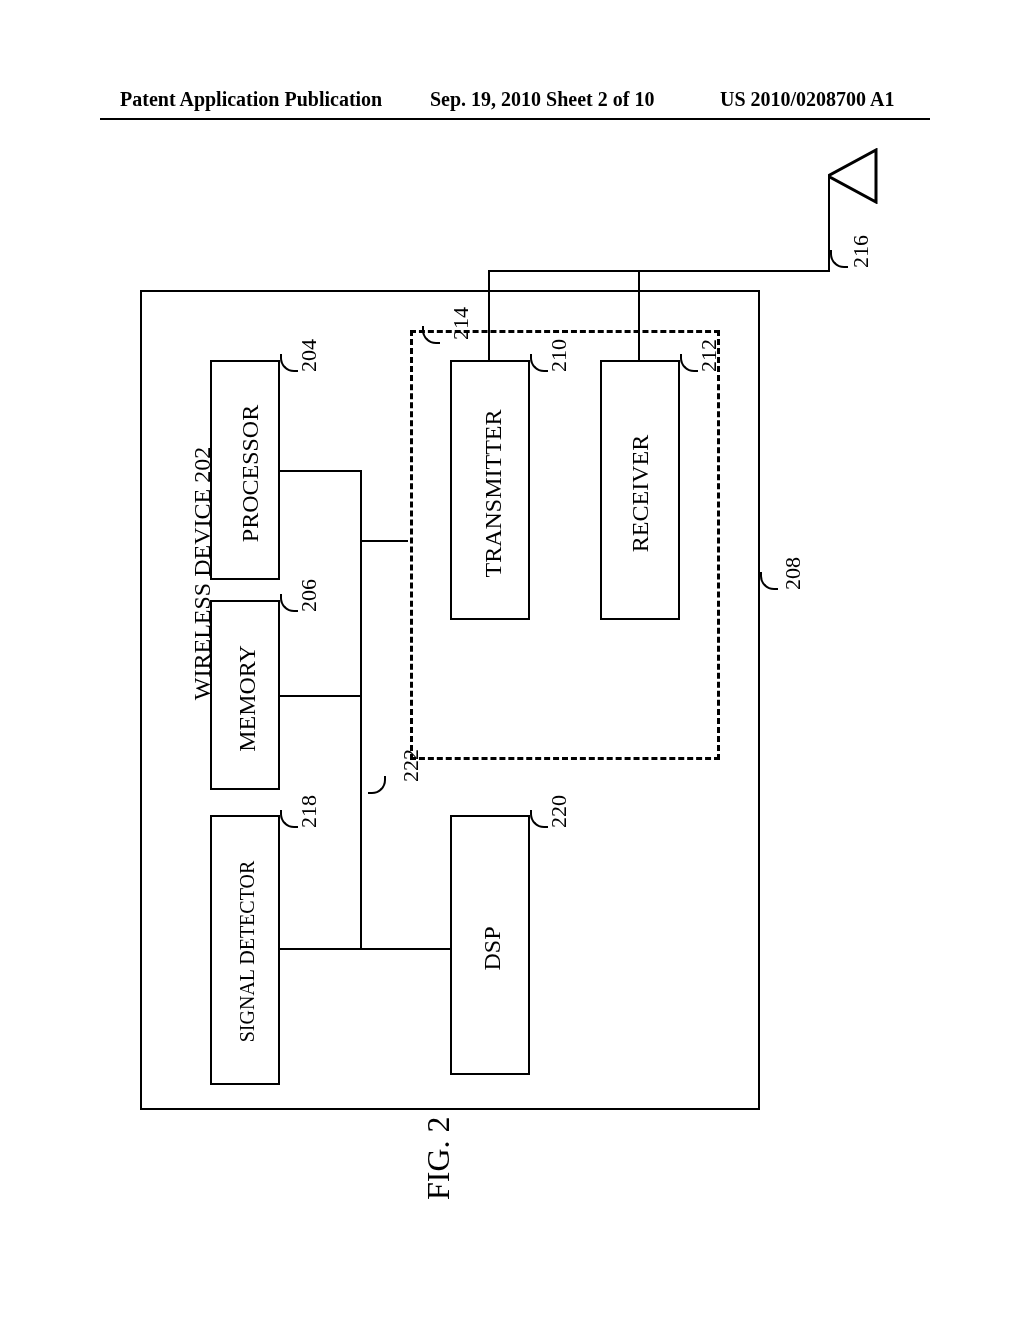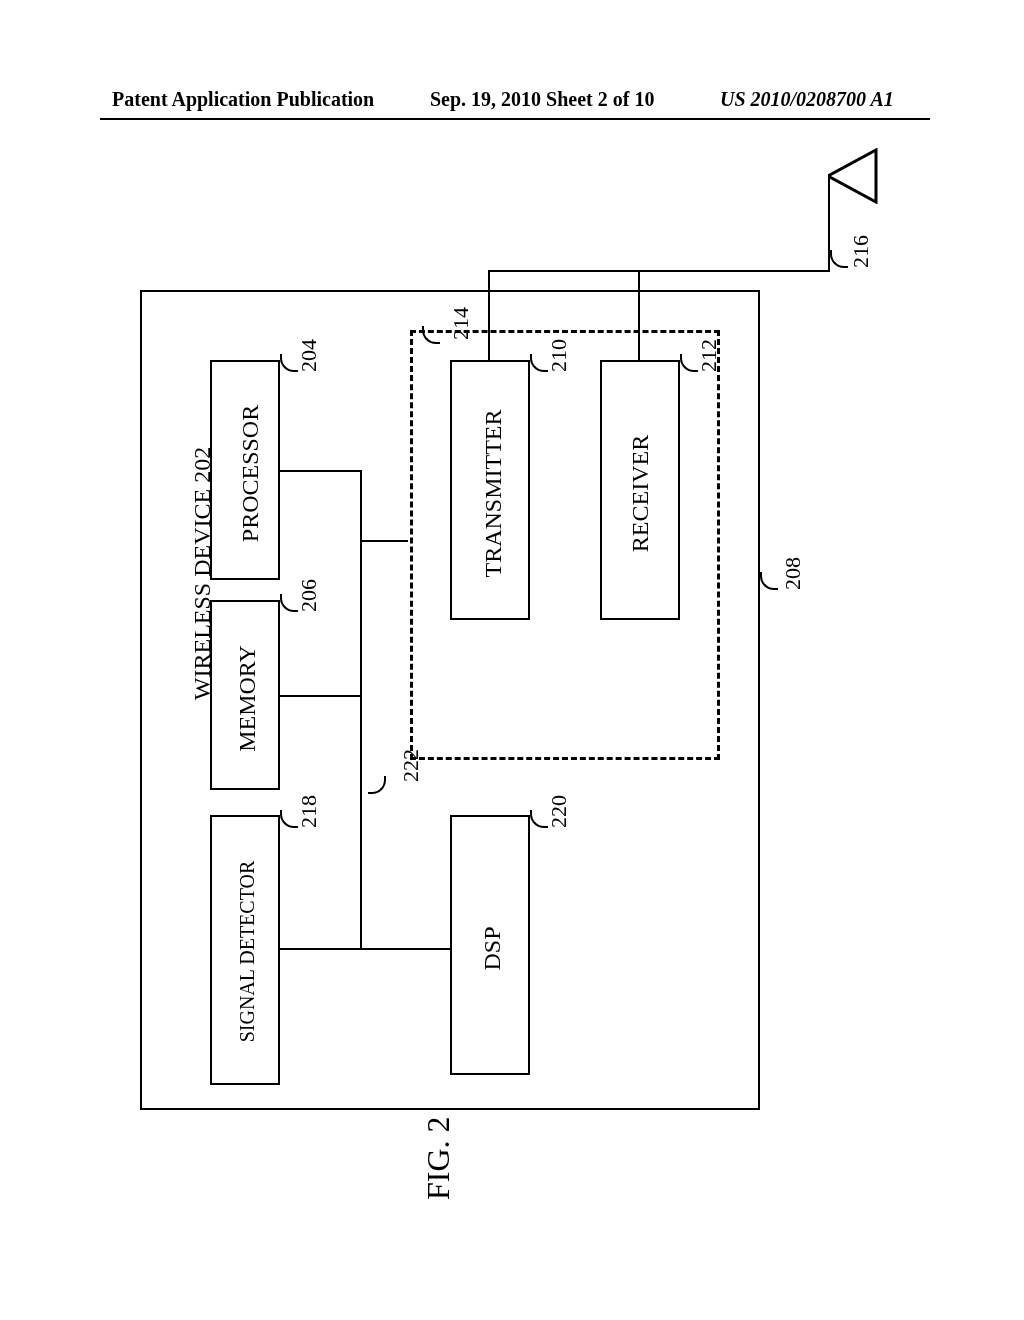--- a/index.html
+++ b/index.html
@@ -18,23 +18,23 @@
     height: 1320px;
   }
   .header {
     position: absolute;
     top: 88px;
     left: 0;
     width: 1024px;
     font-size: 20px;
     font-weight: bold;
   }
-  .header-left { position: absolute; left: 112px; }
+  .header-left { position: absolute; left: 120px; }
   .header-center { position: absolute; left: 430px; }
-  .header-right { position: absolute; left: 720px; font-style: italic; }
+  .header-right { position: absolute; left: 720px; }
   .header-line {
     position: absolute;
     top: 118px;
     left: 100px;
     width: 830px;
     height: 2px;
     background: #000;
   }
 
   

